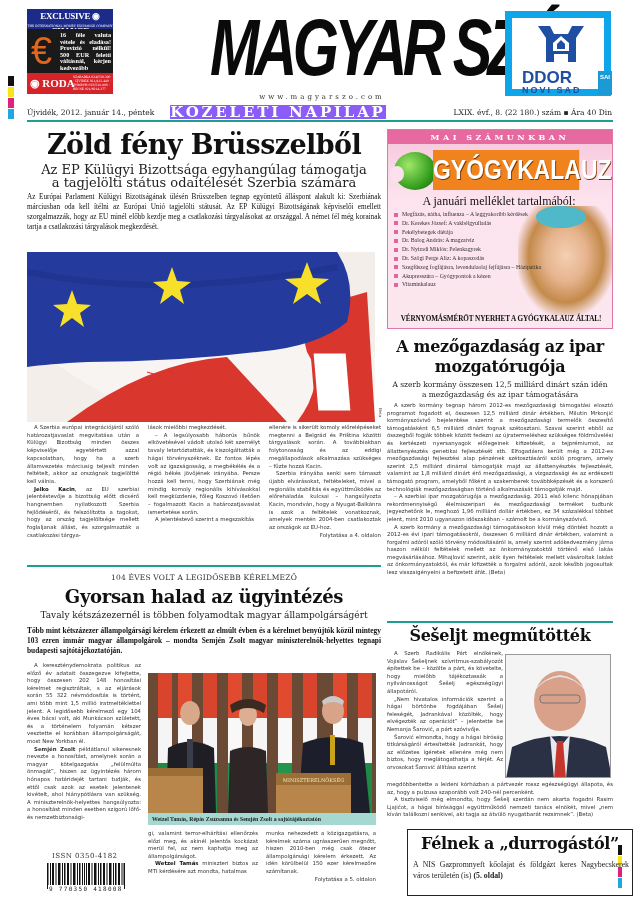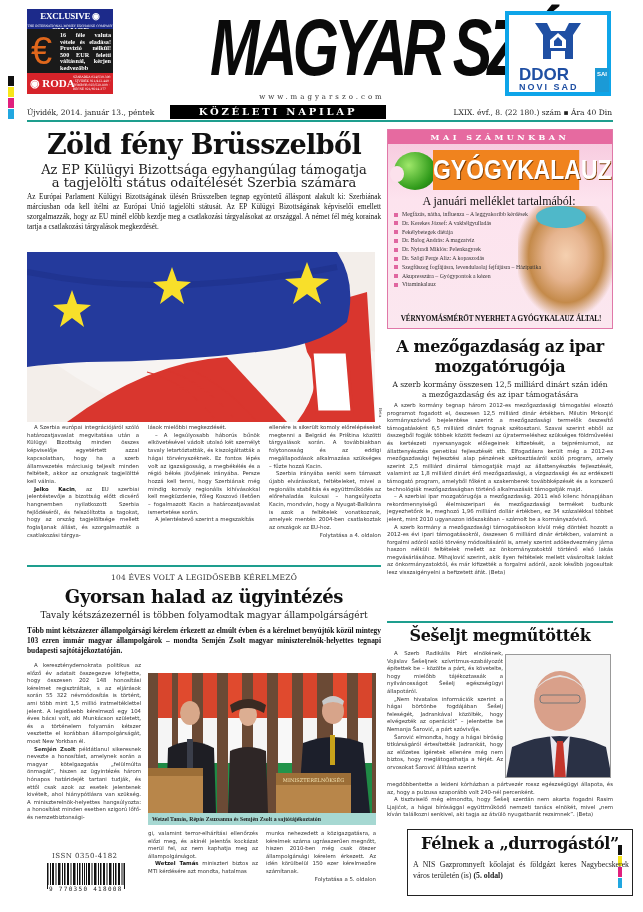--- a/index.html
+++ b/index.html
@@ -12,27 +12,27 @@
   .ad-exchange .top { height: 15px; color: #fff; font-family: "Liberation Serif", serif; font-size: 9px; font-weight: bold; text-align: center; line-height: 15px; letter-spacing: -0.3px; }
   .ad-exchange .sub { height: 5px; font-size: 3px; color: #fff; text-align: center; }
   .ad-exchange .mid { height: 44px; background: #1a1a1a; position: relative; }
   .ad-exchange .euro { position: absolute; left: 4px; top: 2px; color: #e0671c; font-size: 38px; line-height: 40px; font-family: "Liberation Sans", sans-serif; }
   .ad-exchange .txt { position: absolute; left: 33px; top: 3px; right: 2px; color: #fff; font-size: 6.2px; line-height: 6.6px; font-weight: bold; text-align: justify; font-family: "Liberation Serif", serif; }
   .ad-exchange .bottom { height: 21px; background: #d6232a; position: relative; }
   .ad-exchange .roda { position: absolute; left: 3px; top: 4px; color: #fff; font-weight: bold; font-size: 11px; font-family: "Liberation Serif", serif; }
   .ad-exchange .branches { position: absolute; right: 2px; top: 2px; color: #fff; font-size: 3px; line-height: 4px; width: 38px; }
   .title { left: 178px; top: 2px; width: 290px; height: 92px; font-family: "Liberation Sans", sans-serif; font-weight: 900; font-style: italic; font-size: 76px; line-height: 92px; text-align: center; letter-spacing: -6px; transform: scaleX(0.78) scaleY(1.05); transform-origin: center; color: #0a0a0a; white-space: nowrap; }
   .site-url { left: 248px; top: 93px; width: 148px; text-align: center; font-size: 7px; letter-spacing: 3px; color: #333; font-family: "DejaVu Serif", serif; }
-  .ad-ddor { left: 505px; top: 11px; width: 106px; height: 85px; border: 4px solid #0ea5e9; background: #fff; }
+  .ad-ddor { left: 505px; top: 11px; width: 106px; height: 85px; border: 7px solid #0ea5e9; background: #fff; }
   .ad-ddor .logo { position: absolute; left: 24px; top: 6px; width: 50px; height: 40px; }
   .ad-ddor .ddor { position: absolute; left: 10px; top: 50px; font-family: "Liberation Sans", sans-serif; font-weight: bold; font-size: 17px; color: #1f4fa3; letter-spacing: 0px; }
   .ad-ddor .novisad { position: absolute; left: 10px; top: 67px; font-family: "Liberation Sans", sans-serif; font-weight: bold; font-size: 9px; color: #1f4fa3; letter-spacing: 2px; }
   .ad-ddor .sai { position: absolute; left: 86px; top: 53px; width: 14px; height: 24px; background: #1b9ad6; color: #fff; font-size: 6px; font-weight: bold; text-align: center; line-height: 12px; font-family: "Liberation Sans", sans-serif; }
   .dateline { left: 27px; top: 108px; font-size: 7.5px; color: #222; }
-  .slogan-bar { left: 170px; top: 105px; width: 216px; height: 14px; background: #000000; color: #fff; font-size: 10px; letter-spacing: 2.8px; text-align: center; line-height: 14px; font-weight: bold; }
+  .slogan-bar { left: 170px; top: 105px; width: 216px; height: 14px; background: #8b5cf6; color: #fff; font-size: 15px; letter-spacing: 2.8px; text-align: center; line-height: 14px; font-weight: bold; }
   .issue { left: 386px; top: 108px; width: 226px; text-align: right; font-size: 7.5px; color: #222; }
   .rule-teal { left: 27px; top: 120px; width: 586px; height: 2px; background: #1e9e8e; }
   
   .lead-head { left: 27px; top: 129px; width: 354px; text-align: center; font-size: 27px; line-height: 32px; font-family: "DejaVu Serif", serif; letter-spacing: -0.6px; }
   .lead-sub { left: 38px; top: 163px; width: 332px; text-align: center; font-size: 13px; line-height: 13px; color: #222; }
   .lead-intro { left: 27px; top: 192px; width: 354px; font-size: 7.2px; line-height: 10px; font-weight: normal; text-align: justify; font-family: "Liberation Serif", serif; }
   .lead-photo { left: 27px; top: 252px; width: 348px; height: 170px; overflow: hidden; background: #f4f1ee; }
   .photo-credit { left: 378px; top: 408px; font-size: 4px; color: #444; writing-mode: vertical-rl; }
   .cols3 { left: 27px; top: 424px; width: 354px; height: 116px; display: flex; gap: 9px; }
   .col { flex: 1; font-size: 5.4px; line-height: 7.7px; color: #333; text-align: justify; font-family: "DejaVu Sans", sans-serif; overflow: hidden; }
@@ -118,21 +118,21 @@
   <svg class="logo" viewBox="0 0 50 40">
     <path d="M2 2 L14 2 L18 10 L32 10 L36 2 L48 2 L40 14 L40 38 L32 38 L32 30 L18 30 L18 38 L10 38 L10 14 Z" fill="#1f4fa3"></path>
     <path d="M25 12 L33 19 L33 27 L17 27 L17 19 Z" fill="#fff"></path>
     <path d="M25 16 L29 20 L29 25 L21 25 L21 20 Z" fill="#1f4fa3"></path>
   </svg>
   <span class="ddor">DDOR</span>
   <span class="novisad">NOVI SAD</span>
   <span class="sai">SAI</span>
 </div>
 
-<div class="abs dateline">Újvidék, 2014. január 13., péntek</div>
+<div class="abs dateline">Újvidék, 2012. január 14., péntek</div>
 <div class="abs slogan-bar">KÖZÉLETI NAPILAP</div>
 <div class="abs issue">LXIX. évf., 8. (22 180.) szám ▪ Ára 40 Din</div>
 <div class="abs rule-teal"></div>
 
 <h1 class="abs lead-head">Zöld fény Brüsszelből</h1>
 <div class="abs lead-sub">Az EP Külügyi Bizottsága egyhangúlag támogatja a tagjelölti státus odaítélését Szerbia számára</div>
 <div class="abs lead-intro">Az Európai Parlament Külügyi Bizottságának ülésén Brüsszelben tegnap egyöntetű álláspont alakult ki: Szerbiának márciusban oda kell ítélni az Európai Unió tagjelölti státusát. Az EP Külügyi Bizottságának képviselői emellett szorgalmazzák, hogy az EU minél előbb kezdje meg a csatlakozási tárgyalásokat az országgal. A német fél még korainak tartja a csatlakozási tárgyalások megkezdését.</div>
 
 <div class="abs lead-photo">
   <svg width="348" height="170" viewBox="0 0 348 170">

